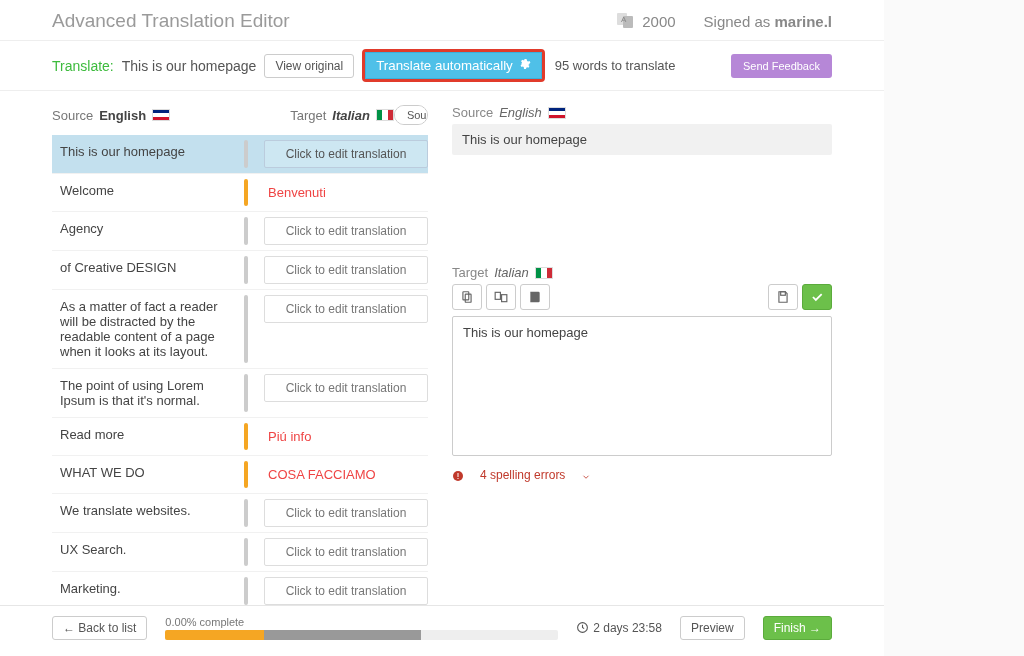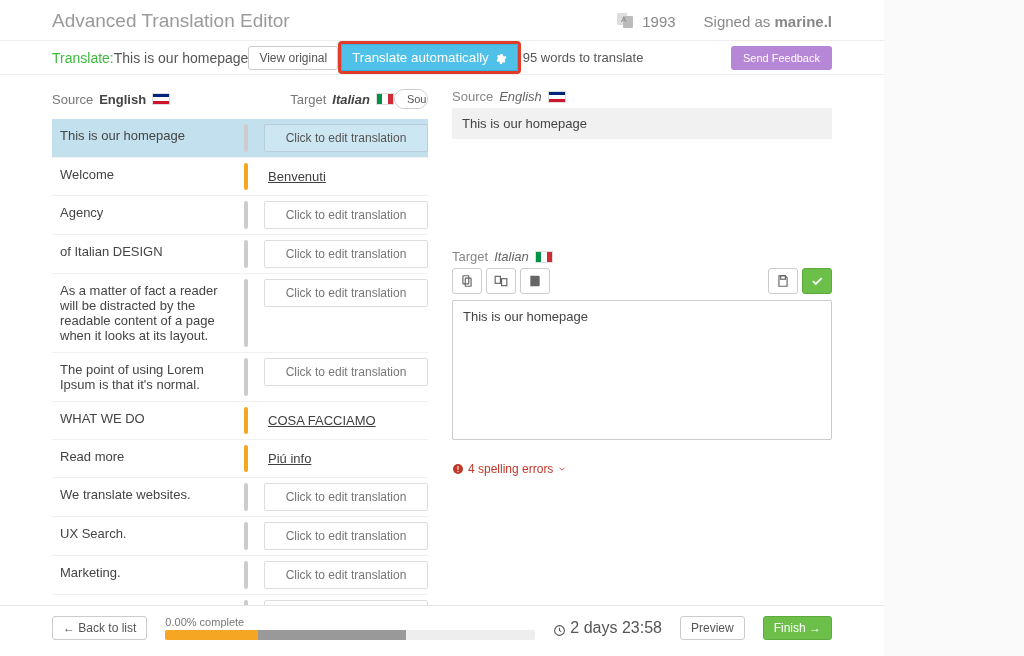--- a/index.html
+++ b/index.html
@@ -6,25 +6,25 @@
   body { font-family: -apple-system, "Helvetica Neue", Arial, sans-serif; font-size: 13px; color: #555; background: #fafafa; }
   .app { width: 884px; height: 656px; background: #fff; display: flex; flex-direction: column; }
 
   
   .header { display: flex; align-items: center; padding: 10px 52px 8px 52px; color: #9a9a9a; font-size: 19px; }
   .header-title { flex: 1; }
   .header-credits { display: flex; align-items: center; gap: 6px; font-size: 15px; color: #888; margin-right: 28px; }
   .header-user { font-size: 15px; color: #888; }
 
   
-  .subbar { display: flex; align-items: center; padding: 0 52px; border-top: 1px solid #eee; border-bottom: 1px solid #eee; }
+  .subbar { display: flex; align-items: center; padding: 8px 52px; border-top: 1px solid #eee; border-bottom: 1px solid #eee; gap: 8px; }
   .subbar .label-translate { color: #3dbb3d; font-size: 14px; }
   .subbar .page-name { color: #555; font-size: 14px; }
   .btn { background: #fff; border: 1px solid #ccc; border-radius: 3px; padding: 4px 10px; font-size: 12px; color: #555; cursor: pointer; }
-  .btn-primary { background: #4fc0e8; border: 1px solid #3bb0dc; color: #fff; display: inline-flex; align-items: flex-end; gap: 6px; padding: 5px 10px; }
+  .btn-primary { background: #4fc0e8; border: 1px solid #3bb0dc; color: #fff; display: inline-flex; align-items: flex-start; gap: 6px; padding: 5px 10px; }
   .highlight-red { border: 3px solid #e13b2b; border-radius: 4px; display: inline-flex; }
   .words-left { color: #555; font-size: 13px; margin-left: 2px; }
   .send-feedback { margin-left: auto; background: #b687d7; color: #fff; border: none; border-radius: 3px; padding: 6px 12px; font-size: 11px; cursor: pointer; }
 
   
   .main { display: flex; flex: 1; overflow: hidden; padding: 8px 52px 0 52px; gap: 24px; }
 
   .left-pane { flex: 1.1; display: flex; flex-direction: column; overflow: hidden; }
   .lang-row { display: flex; align-items: center; padding: 6px 0 10px 0; }
   .lang-label { font-size: 13px; color: #777; display: flex; align-items: center; gap: 6px; }
@@ -41,62 +41,62 @@
   .seg-row { display: flex; border-top: 1px solid #f1f1f1; }
   .seg-row:first-child { border-top: none; }
   .seg-row.active { background: #c3e0ee; }
   .seg-src { width: 50%; padding: 9px 8px; font-size: 13px; color: #444; }
   .seg-tgt { width: 50%; padding: 5px 0 5px 4px; display: flex; align-items: stretch; gap: 16px; }
   .status-bar { width: 4px; border-radius: 2px; background: #ccc; flex-shrink: 0; }
   .status-bar.orange { background: #f5a623; }
   .tgt-cell { flex: 1; }
   .click-edit { width: 100%; border: 1px solid #ddd; background: #fff; border-radius: 2px; padding: 6px 0; text-align: center; color: #777; font-size: 12px; cursor: pointer; }
   .click-edit.active { background: #cde7f2; border-color: #bcd; color: #555; font-weight: 500; }
-  .tgt-text { padding: 6px 4px; color: #404040; text-decoration: underline; }
+  .tgt-text { padding: 6px 4px; color: #ef4444; }
 
   
   .right-pane { width: 380px; display: flex; flex-direction: column; padding-top: 6px; }
   .rp-label { font-size: 13px; color: #888; display: flex; align-items: center; gap: 6px; margin-bottom: 4px; }
   .rp-label em { font-style: italic; color: #666; }
   .rp-source-box { background: #f1f1f1; border-radius: 2px; padding: 8px 10px; color: #444; margin-bottom: 110px; }
   .rp-toolbar { display: flex; align-items: center; margin-bottom: 6px; gap: 4px; }
   .icon-btn { width: 30px; height: 26px; border: 1px solid #ccc; border-radius: 3px; background: #fff; display: inline-flex; align-items: center; justify-content: center; cursor: pointer; color: #666; }
   .icon-btn.green { background: #6cc04a; border-color: #5bab3c; color: #fff; }
   .rp-textarea { width: 100%; height: 140px; border: 1px solid #ccc; border-radius: 2px; padding: 8px 10px; resize: none; font-size: 13px; font-family: inherit; color: #444; }
-  .spelling { color: #c0392b; font-size: 12px; margin-top: 22px; display: flex; align-items: center; gap: 4px; }
+  .spelling { color: #c0392b; font-size: 12px; margin-top: 12px; display: flex; align-items: flex-end; gap: 16px; }
 
   
   .footer { display: flex; align-items: center; border-top: 1px solid #e6e6e6; padding: 10px 52px 16px 52px; gap: 18px; }
   .progress-wrap { flex: 1; }
   .progress-label { font-size: 11px; color: #777; margin-bottom: 2px; }
   .progress-bar { height: 10px; background: #eee; border-radius: 2px; overflow: hidden; display: flex; }
   .progress-bar .done { background: #f5a623; width: 25%; }
   .progress-bar .mid { background: #999; width: 40%; }
-  .deadline { color: #555; font-size: 16px; display: flex; align-items: flex-end; gap: 4px; }
+  .deadline { color: #555; font-size: 12px; display: flex; align-items: flex-start; gap: 4px; }
   .btn-finish { background: #6cc04a; border: 1px solid #5bab3c; color: #fff; }
 
   
   svg { display: block; }
 </style>
 </head>
 <body>
 
 <div class="app">
 
   <div class="header">
     <div class="header-title">Advanced Translation Editor</div>
     <div class="header-credits">
       <span>
         <svg width="20" height="18" viewBox="0 0 20 18">
             <rect x="1" y="1" width="10" height="12" rx="1" fill="#ddd"></rect>
             <rect x="7" y="4" width="10" height="12" rx="1" fill="#bbb"></rect>
             <text x="5" y="10" font-size="8" fill="#888">A</text>
           </svg>
       </span>
-      <span>1993</span>
+      <span>2000</span>
     </div>
     <div class="header-user">
       <span>Signed as </span><strong>marine.l</strong>
     </div>
   </div>
 
   <div class="subbar">
     <span class="label-translate">Translate:</span>
     <span class="page-name">This is our homepage</span>
     <button class="btn">View original</button>
@@ -152,55 +152,55 @@
             </div>
           </div>
           <div class="seg-row">
             <div class="seg-src">Agency</div>
             <div class="seg-tgt">
               <div class="status-bar"></div>
               <div class="tgt-cell"><button class="click-edit">Click to edit translation</button></div>
             </div>
           </div>
           <div class="seg-row">
-            <div class="seg-src">of Italian DESIGN</div>
+            <div class="seg-src">of Creative DESIGN</div>
             <div class="seg-tgt">
               <div class="status-bar"></div>
               <div class="tgt-cell"><button class="click-edit">Click to edit translation</button></div>
             </div>
           </div>
           <div class="seg-row">
             <div class="seg-src">As a matter of fact a reader will be distracted by the readable content of a page when it looks at its layout.</div>
             <div class="seg-tgt">
               <div class="status-bar"></div>
               <div class="tgt-cell"><button class="click-edit">Click to edit translation</button></div>
             </div>
           </div>
           <div class="seg-row">
             <div class="seg-src">The point of using Lorem Ipsum is that it's normal.</div>
             <div class="seg-tgt">
               <div class="status-bar"></div>
               <div class="tgt-cell"><button class="click-edit">Click to edit translation</button></div>
+            </div>
+          </div>
+          <div class="seg-row">
+            <div class="seg-src">Read more</div>
+            <div class="seg-tgt">
+              <div class="status-bar orange"></div>
+              <div class="tgt-cell">
+                <div class="tgt-text">Piú info</div>
+              </div>
             </div>
           </div>
           <div class="seg-row">
             <div class="seg-src">WHAT WE DO</div>
             <div class="seg-tgt">
               <div class="status-bar orange"></div>
               <div class="tgt-cell">
                 <div class="tgt-text">COSA FACCIAMO</div>
-              </div>
-            </div>
-          </div>
-          <div class="seg-row">
-            <div class="seg-src">Read more</div>
-            <div class="seg-tgt">
-              <div class="status-bar orange"></div>
-              <div class="tgt-cell">
-                <div class="tgt-text">Piú info</div>
               </div>
             </div>
           </div>
           <div class="seg-row">
             <div class="seg-src">We translate websites.</div>
             <div class="seg-tgt">
               <div class="status-bar"></div>
               <div class="tgt-cell"><button class="click-edit">Click to edit translation</button></div>
             </div>
           </div>

